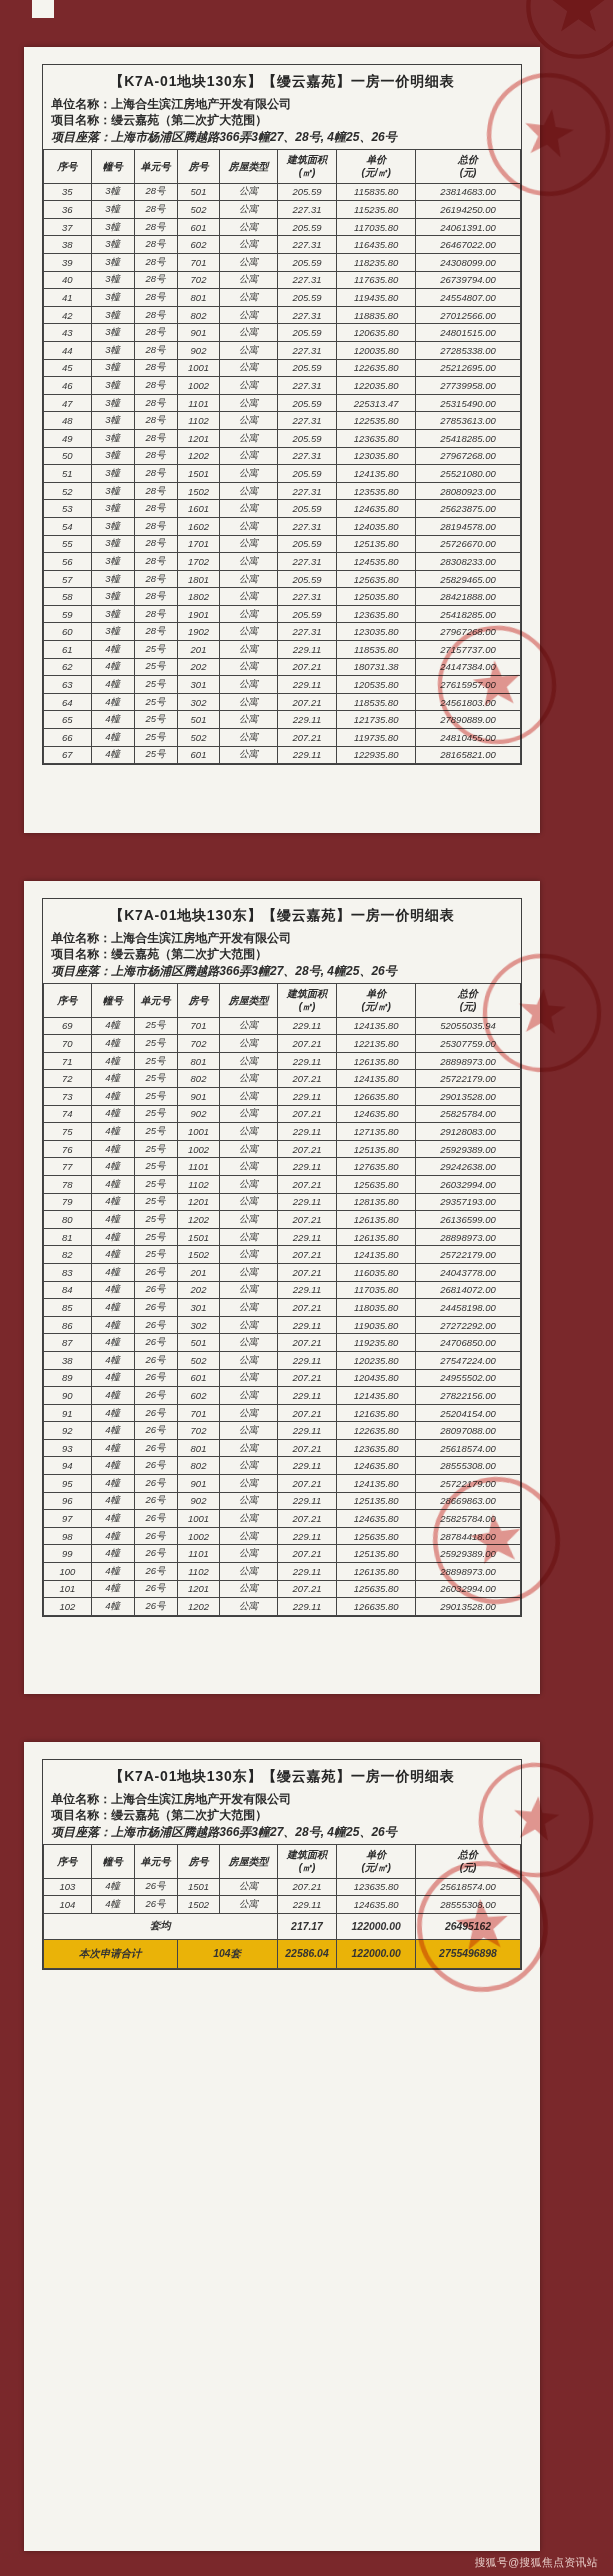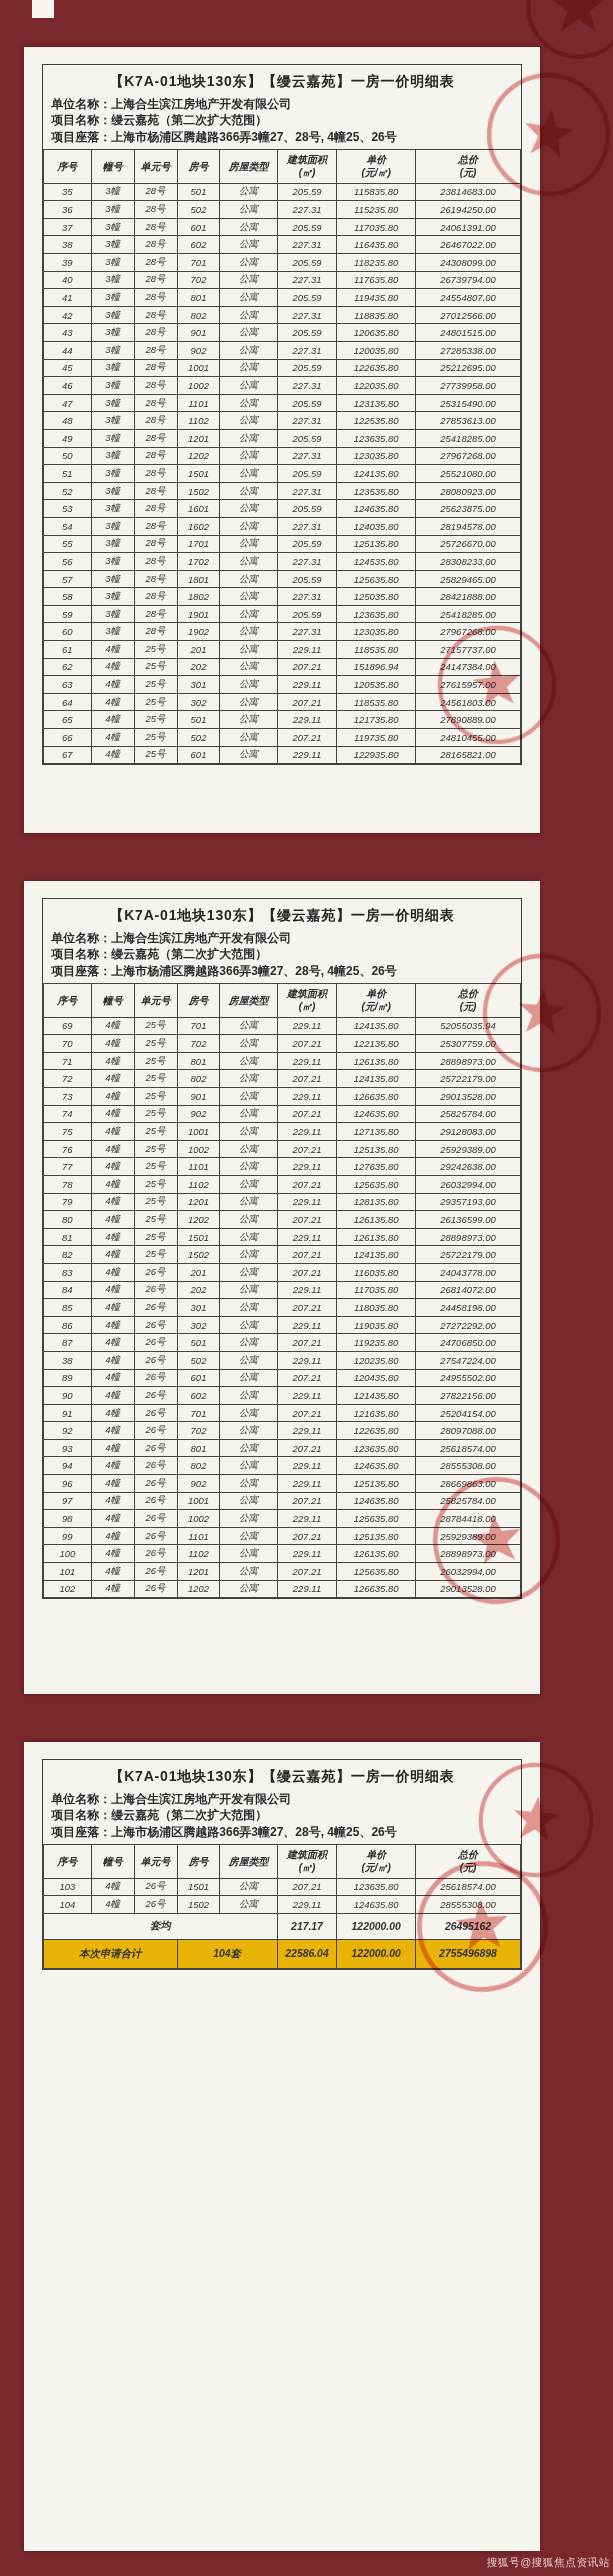--- a/index.html
+++ b/index.html
@@ -23,21 +23,21 @@
     border:1.7px solid #3f3f3f;
   }
   .doc-title{
     text-align:center;font-size:14px;font-weight:700;
     padding:8.3px 0 5px 0;letter-spacing:0.8px;color:#262626;
   }
   .info-line{
     font-size:12px;font-weight:700;line-height:16.6px;
     padding-left:8.3px;color:#2b2b2b;white-space:nowrap;
   }
-  .info-line:last-of-type{padding-bottom:1.7px;}
+  .info-line:last-of-type{padding-bottom:1.7px;font-style:italic;}
   table{
     width:100%;border-collapse:collapse;table-layout:fixed;
     margin-top:1.7px;
     font-style:italic;
   }
   th,td{
     border:0.8px solid #454545;text-align:center;vertical-align:middle;
     overflow:hidden;
   }
   th{font-size:10px;font-weight:700;padding:3.3px 0;line-height:1.3;color:#2b2b2b;}
@@ -50,21 +50,21 @@
   .stamp{
     position:absolute;color:var(--seal,#d64a44);
     opacity:.55;filter:blur(0.5px);mix-blend-mode:multiply;
     pointer-events:none;
   }
   .page-fragment{
     position:absolute;left:31.5px;top:0;width:22.4px;height:18px;
     background:#f5f4ef;
   }
   .watermark{
-    position:absolute;right:4px;top:2556px;
+    position:absolute;right:16px;top:2556px;
     font-size:10.8px;color:rgba(242,222,216,.9);
     letter-spacing:0.4px;
   }
 </style>
 </head>
 <body>
 
 <div class="page-fragment"></div>
 
 <svg class="stamp" style="left:524px;top:-48px;width:109px;height:109px;" viewBox="0 0 100 100">
@@ -241,21 +241,21 @@
             <td>122035.80</td>
             <td>27739958.00</td>
           </tr>
           <tr>
             <td>47</td>
             <td>3幢</td>
             <td>28号</td>
             <td>1101</td>
             <td>公寓</td>
             <td>205.59</td>
-            <td>123135.80</td>
+            <td>225313.47</td>
             <td>25315490.00</td>
           </tr>
           <tr>
             <td>48</td>
             <td>3幢</td>
             <td>28号</td>
             <td>1102</td>
             <td>公寓</td>
             <td>227.31</td>
             <td>122535.80</td>
@@ -391,21 +391,21 @@
             <td>118535.80</td>
             <td>27157737.00</td>
           </tr>
           <tr>
             <td>62</td>
             <td>4幢</td>
             <td>25号</td>
             <td>202</td>
             <td>公寓</td>
             <td>207.21</td>
-            <td>151896.94</td>
+            <td>180731.38</td>
             <td>24147384.00</td>
           </tr>
           <tr>
             <td>63</td>
             <td>4幢</td>
             <td>25号</td>
             <td>301</td>
             <td>公寓</td>
             <td>229.11</td>
             <td>120535.80</td>
@@ -767,20 +767,30 @@
             <td>94</td>
             <td>4幢</td>
             <td>26号</td>
             <td>802</td>
             <td>公寓</td>
             <td>229.11</td>
             <td>124635.80</td>
             <td>28555308.00</td>
           </tr>
           <tr>
+            <td>95</td>
+            <td>4幢</td>
+            <td>26号</td>
+            <td>901</td>
+            <td>公寓</td>
+            <td>207.21</td>
+            <td>124135.80</td>
+            <td>25722179.00</td>
+          </tr>
+          <tr>
             <td>96</td>
             <td>4幢</td>
             <td>26号</td>
             <td>902</td>
             <td>公寓</td>
             <td>229.11</td>
             <td>125135.80</td>
             <td>28669863.00</td>
           </tr>
           <tr>

